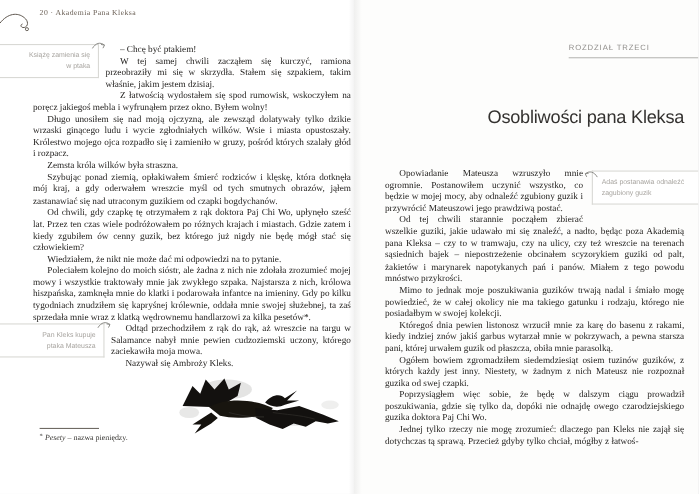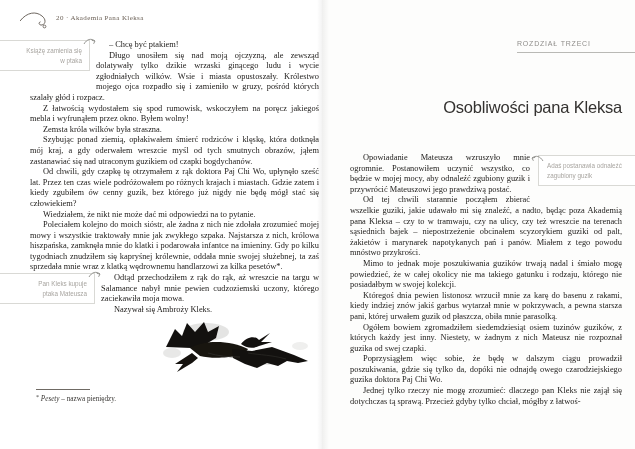--- a/index.html
+++ b/index.html
@@ -5,21 +5,21 @@
   html,body{margin:0;padding:0;background:#e9e9e9;}
   .spread{
     position:relative;width:635px;height:449px;background:#ffffff;
     overflow:hidden;font-family:"Liberation Serif",serif;
   }
   .page-right-tint{position:absolute;left:322px;top:0;width:313px;height:449px;background:#fdfdfc;}
   .gutter{position:absolute;left:317px;top:0;width:12px;height:449px;
     background:linear-gradient(to right,rgba(0,0,0,0) 0%,rgba(0,0,0,0.05) 45%,rgba(0,0,0,0) 100%);}
 
   
-  .lp-header{position:absolute;left:0;top:8px;display:flex;align-items:center;padding-left:20px;}
+  .lp-header{position:absolute;left:0;top:8px;display:flex;align-items:flex-start;}
   .flourish{display:block;}
   .lp-header-text{font-size:7px;color:#6b6056;letter-spacing:.4px;margin-left:4px;padding-bottom:3px;}
 
   .lp-col{
     position:absolute;left:30px;top:40px;width:289px;
     font-size:8.4px;line-height:10.6px;color:#1d1b19;text-align:justify;
   }
   .lp-col p,.rp-col p{margin:0;text-indent:13px;}
 
   .sp1{float:left;width:66px;height:43px;position:relative;}
@@ -88,22 +88,23 @@
               <path d="M1,7 C4,2 8,1 12,4" fill="none" stroke="#8b8b87" stroke-width="0.9"></path>
               <path d="M12,4 L8.8,3.4 M12,4 L10.6,6.8" fill="none" stroke="#8b8b87" stroke-width="0.9"></path>
             </svg>
           </span>
           <div>Książę zamienia się</div>
           <div>w ptaka</div>
         </div>
       </div>
 
       <p>– Chcę być ptakiem!</p>
+      <p>W tej samej chwili zacząłem się kurczyć, ramiona przeobraziły mi się w skrzydła. Stałem się szpakiem, takim właśnie, jakim jestem dzisiaj.</p>
+      <p>Z łatwością wydostałem się spod rumowisk, wskoczyłem na poręcz jakiegoś mebla i wyfrunąłem przez okno. Byłem wolny!</p>
       <p>Długo unosiłem się nad moją ojczyzną, ale zewsząd dolatywały tylko dzikie wrzaski ginącego ludu i wycie zgłodniałych wilków. Wsie i miasta opustoszały. Królestwo mojego ojca rozpadło się i zamieniło w gruzy, pośród których szalały głód i rozpacz.</p>
-      <p>Z łatwością wydostałem się spod rumowisk, wskoczyłem na poręcz jakiegoś mebla i wyfrunąłem przez okno. Byłem wolny!</p>
       <p>Zemsta króla wilków była straszna.</p>
       <p>Szybując ponad ziemią, opłakiwałem śmierć rodziców i klęskę, która dotknęła mój kraj, a gdy oderwałem wreszcie myśl od tych smutnych obrazów, jąłem zastanawiać się nad utraconym guzikiem od czapki bogdychanów.</p>
       <p>Od chwili, gdy czapkę tę otrzymałem z rąk doktora Paj Chi Wo, upłynęło sześć lat. Przez ten czas wiele podróżowałem po różnych krajach i miastach. Gdzie zatem i kiedy zgubiłem ów cenny guzik, bez którego już nigdy nie będę mógł stać się człowiekiem?</p>
       <p>Wiedziałem, że nikt nie może dać mi odpowiedzi na to pytanie.</p>
       <p>Poleciałem kolejno do moich sióstr, ale żadna z nich nie zdołała zrozumieć mojej mowy i wszystkie traktowały mnie jak zwykłego szpaka. Najstarsza z nich, królowa hiszpańska, zamknęła mnie do klatki i podarowała infantce na imieniny. Gdy po kilku tygodniach znudziłem się kapryśnej królewnie, oddała mnie swojej służebnej, ta zaś sprzedała mnie wraz z klatką wędrownemu handlarzowi za kilka pesetów*.</p>
 
       <div class="sp2">
         <div class="note-box note-left">
           <span class="note-arrow-r">
             <svg width="15" height="9" viewBox="0 0 15 9">

